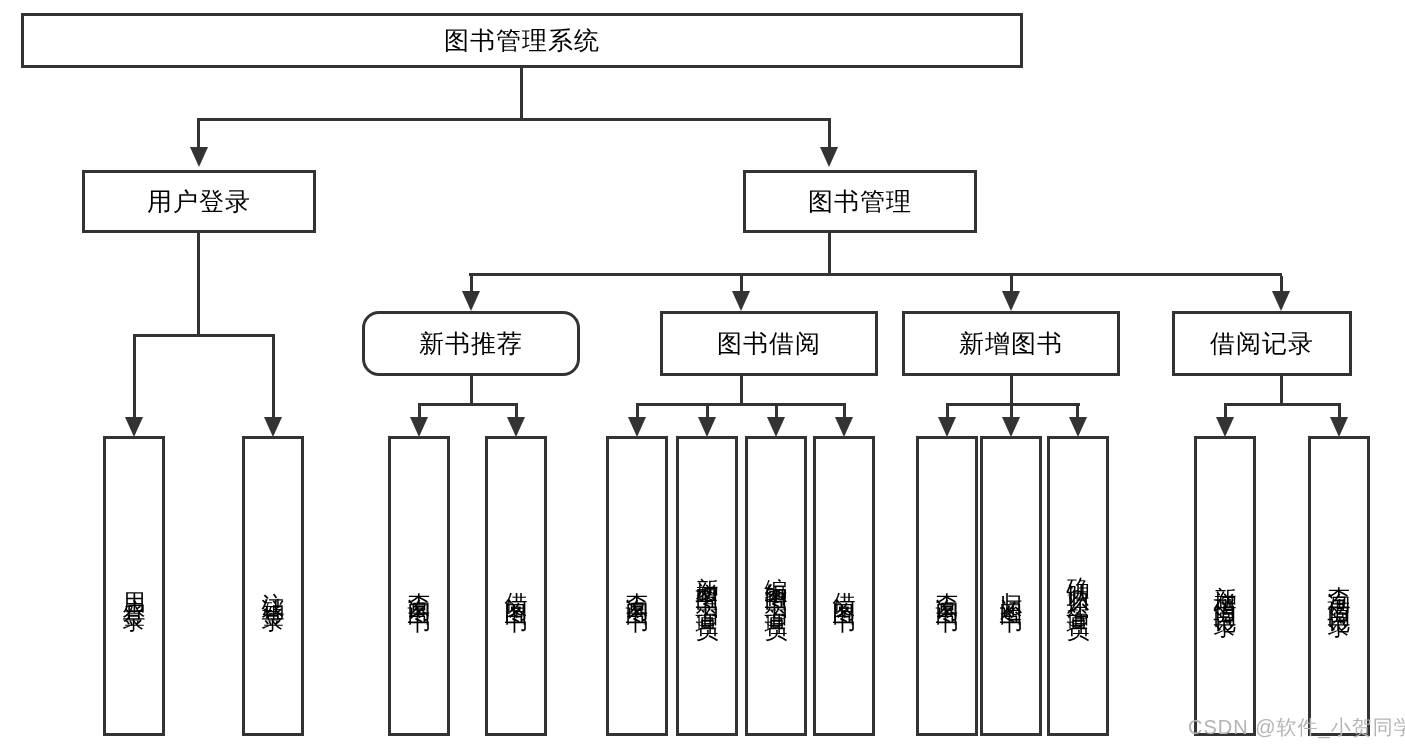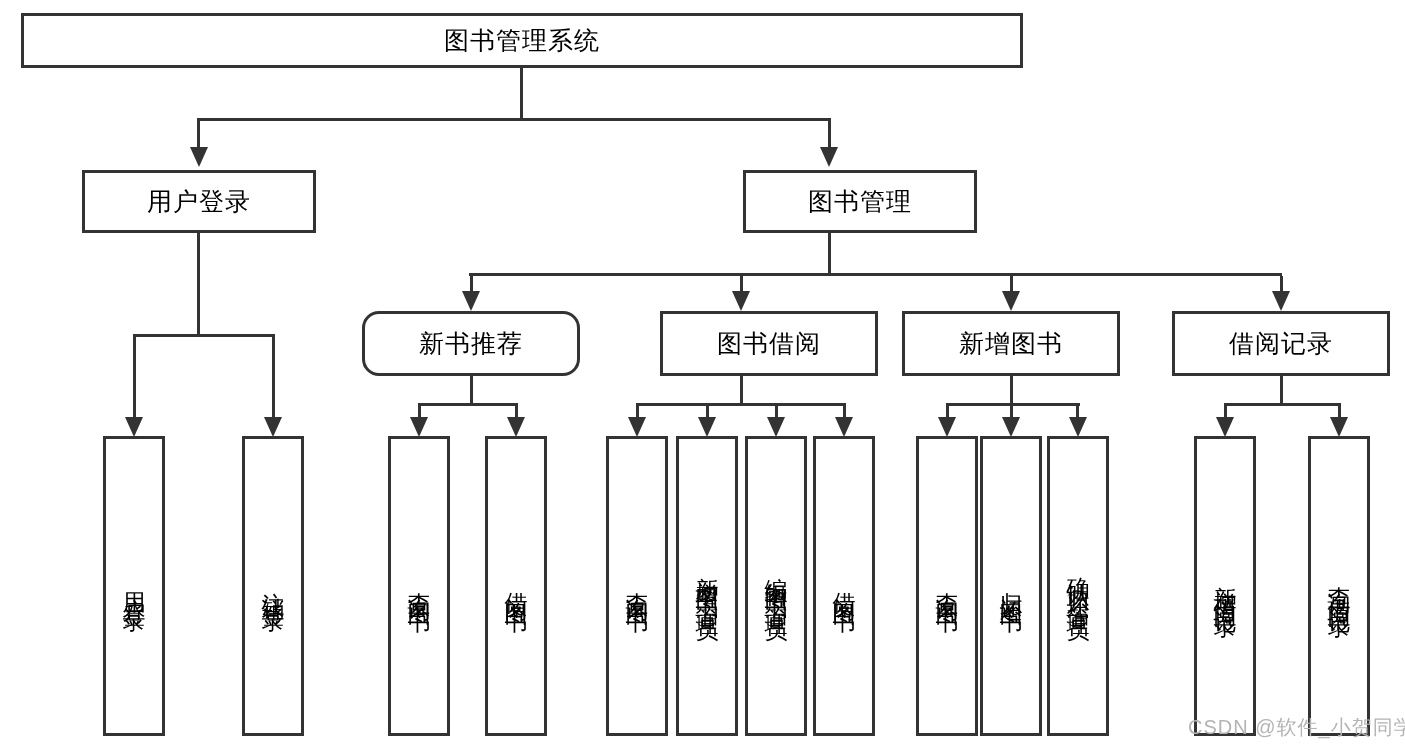--- a/index.html
+++ b/index.html
@@ -54,21 +54,21 @@
   <div class="seg" style="left:1010px; top:276px; width:3px; height:17px;"></div>
   <div class="seg" style="left:1280px; top:276px; width:3px; height:17px;"></div>
   <div class="arrow" style="left:462px; top:291px;"></div>
   <div class="arrow" style="left:732px; top:291px;"></div>
   <div class="arrow" style="left:1002px; top:291px;"></div>
   <div class="arrow" style="left:1272px; top:291px;"></div>
 
   <div class="box hbox" style="left:362px; top:311px; width:218px; height:65px;border-radius:17px;">新书推荐</div>
   <div class="box hbox" style="left:660px; top:311px; width:218px; height:65px;">图书借阅</div>
   <div class="box hbox" style="left:902px; top:311px; width:218px; height:65px;">新增图书</div>
-  <div class="box hbox" style="left:1172px; top:311px; width:218px; height:65px;">借阅记录</div>
+  <div class="box hbox" style="left:1172px; top:311px; width:180px; height:65px;">借阅记录</div>
 
   <div class="seg" style="left:470px; top:376px; width:3px; height:30px;"></div>
   <div class="seg" style="left:418px; top:403px; width:100px; height:3px;"></div>
   <div class="seg" style="left:418px; top:406px; width:3px; height:12px;"></div>
   <div class="seg" style="left:515px; top:406px; width:3px; height:12px;"></div>
   <div class="arrow" style="left:410px; top:417px;"></div>
   <div class="arrow" style="left:507px; top:417px;"></div>
 
   <div class="seg" style="left:740px; top:376px; width:3px; height:30px;"></div>
   <div class="seg" style="left:636px; top:403px; width:210px; height:3px;"></div>

